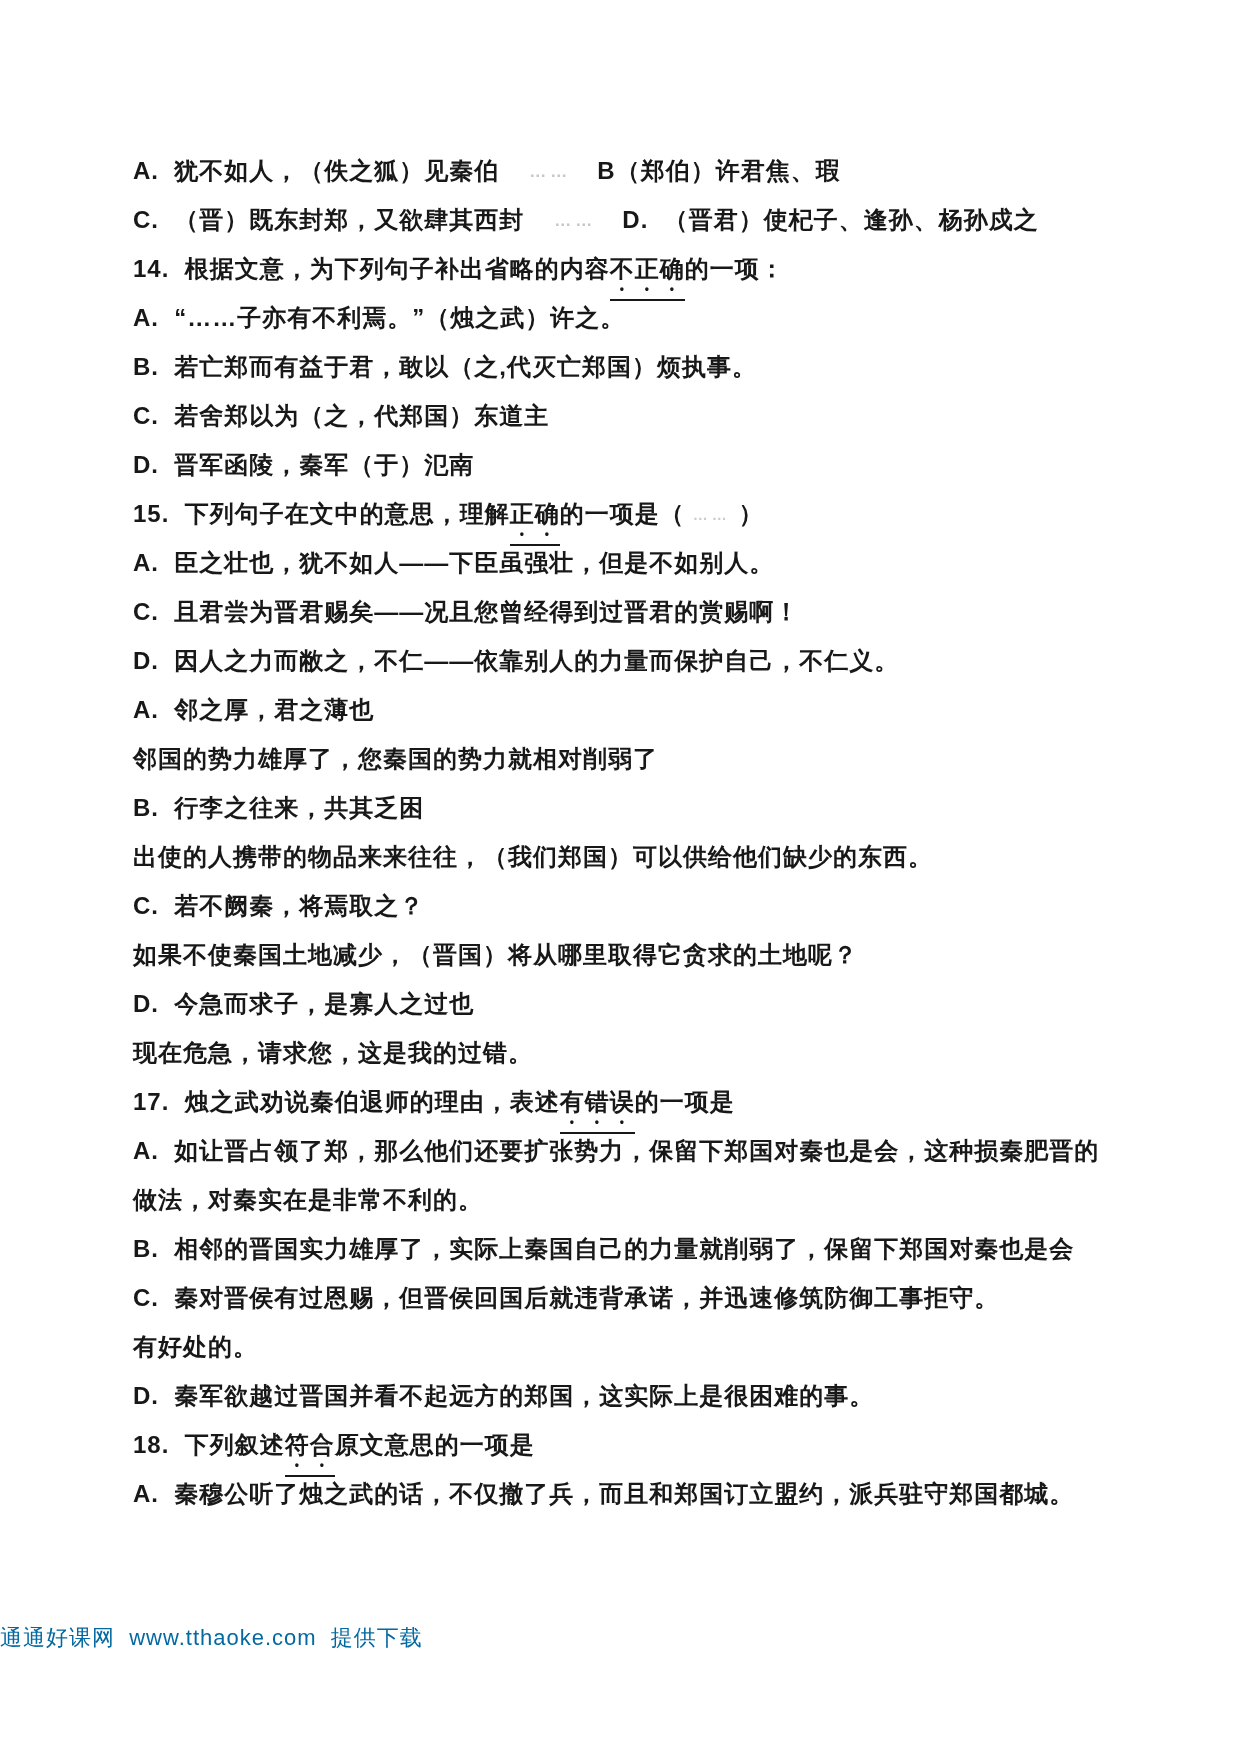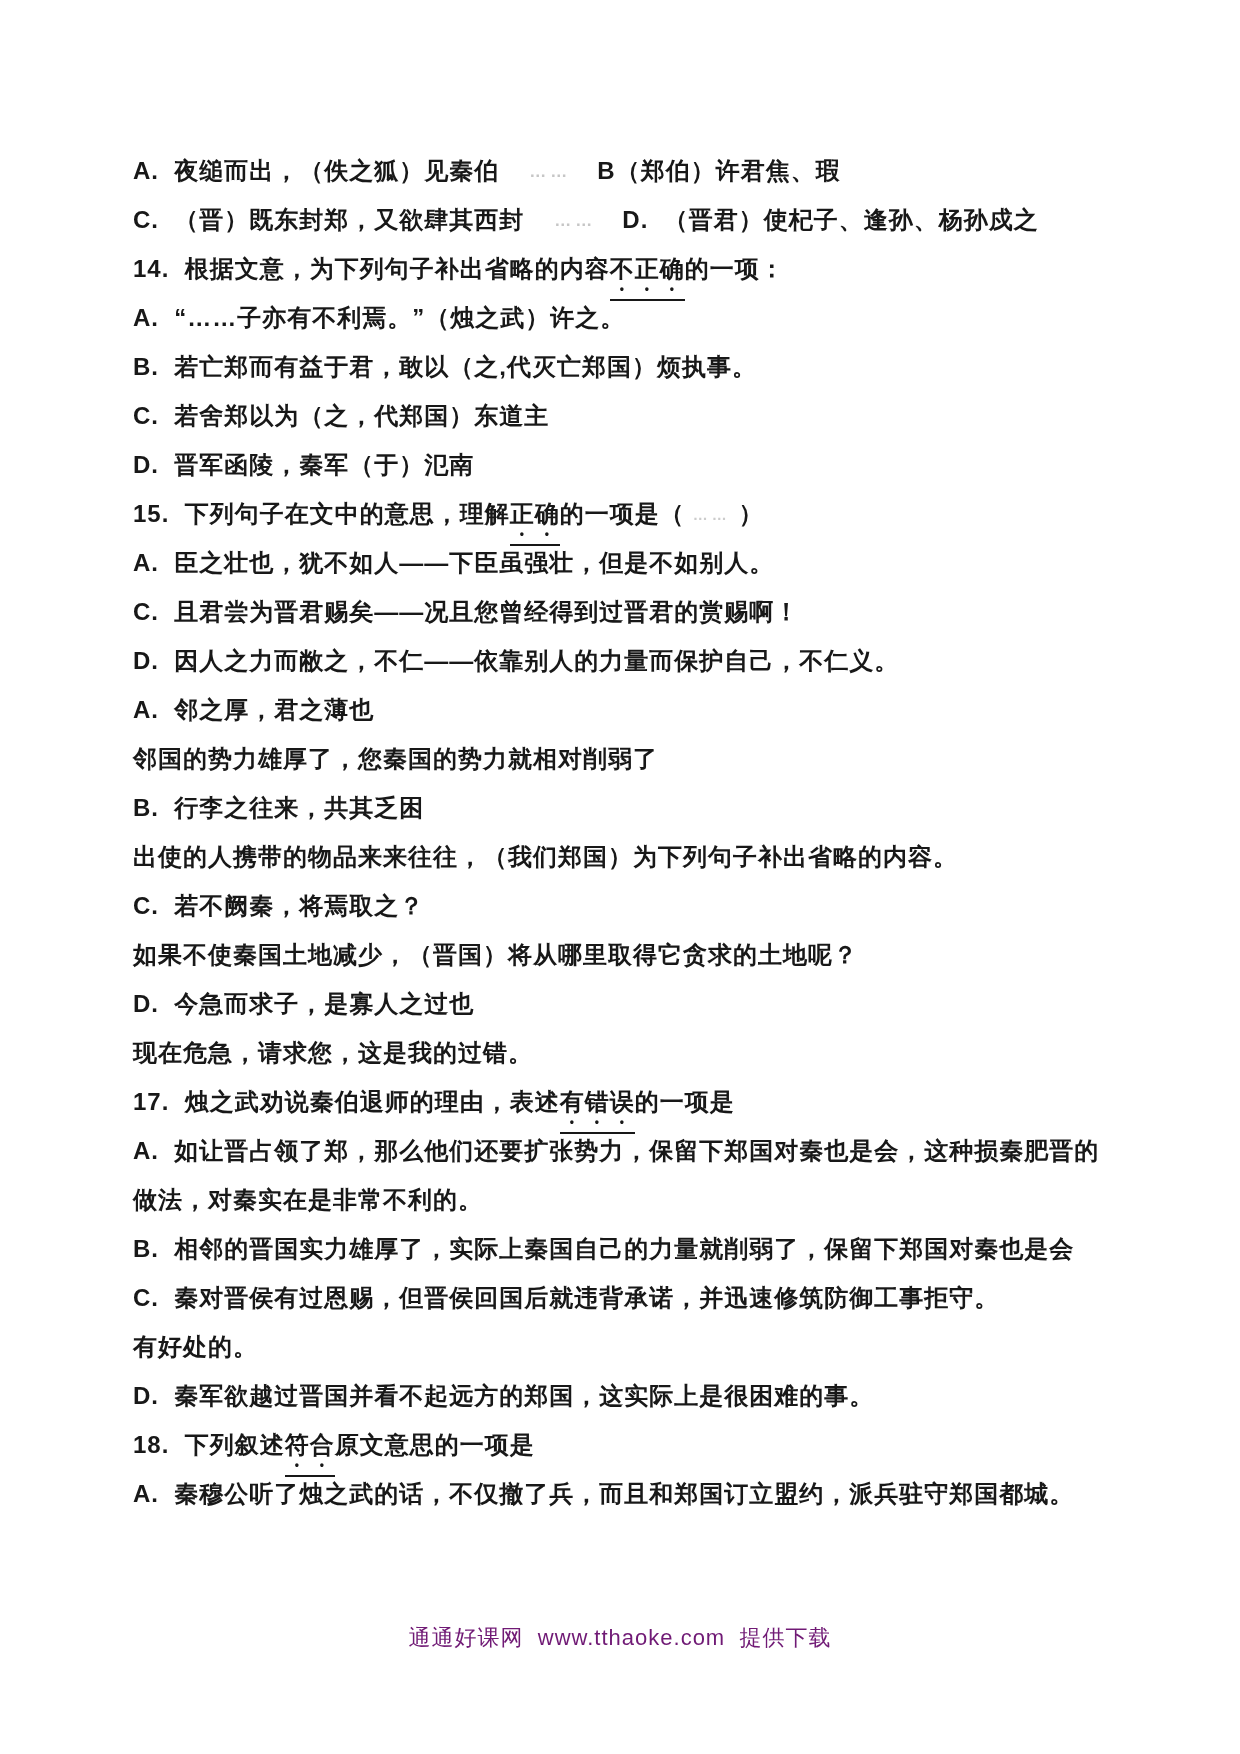--- a/index.html
+++ b/index.html
@@ -57,47 +57,46 @@
     margin: 0 8px;
     vertical-align: 2px;
   }
   #footer {
     position: absolute;
     left: 0;
     right: 0;
     top: 1613px;
     height: 49px;
     line-height: 49px;
-    text-align: center;
     font-size: 22px;
     letter-spacing: 1px;
-    color: #701a75;
+    color: #0369a1;
     white-space: pre;
   }
 </style>
 </head>
 <body>
 
 <div id="page">
   <div id="content">
-      <div class="line"><span>A.  夜缒而出，（佚之狐）见秦伯</span><span class="sep">……</span><span>B（郑伯）许君焦、瑕</span></div>
+      <div class="line"><span>A.  犹不如人，（佚之狐）见秦伯</span><span class="sep">……</span><span>B（郑伯）许君焦、瑕</span></div>
       <div class="line"><span>C.  （晋）既东封郑，又欲肆其西封</span><span class="sep">……</span><span>D.  （晋君）使杞子、逢孙、杨孙戍之</span></div>
       <div class="line"><span>14.  根据文意，为下列句子补出省略的内容</span><span class="emph">不正确</span><span>的一项：</span></div>
       <div class="line"><span>A.  “……子亦有不利焉。”（烛之武）许之。</span></div>
       <div class="line"><span>B.  若亡郑而有益于君，敢以（之,代灭亡郑国）烦执事。</span></div>
       <div class="line"><span>C.  若舍郑以为（之，代郑国）东道主</span></div>
       <div class="line"><span>D.  晋军函陵，秦军（于）氾南</span></div>
       <div class="line"><span>15.  下列句子在文中的意思，理解</span><span class="emph">正确</span><span>的一项是（</span><span class="faint">……</span><span>）</span></div>
       <div class="line"><span>A.  臣之壮也，犹不如人——下臣虽强壮，但是不如别人。</span></div>
       <div class="line"><span>C.  且君尝为晋君赐矣——况且您曾经得到过晋君的赏赐啊！</span></div>
       <div class="line"><span>D.  因人之力而敝之，不仁——依靠别人的力量而保护自己，不仁义。</span></div>
       <div class="line"><span>A.  邻之厚，君之薄也</span></div>
       <div class="line"><span>邻国的势力雄厚了，您秦国的势力就相对削弱了</span></div>
       <div class="line"><span>B.  行李之往来，共其乏困</span></div>
-      <div class="line"><span>出使的人携带的物品来来往往，（我们郑国）为下列句子补出省略的内容。</span></div>
+      <div class="line"><span>出使的人携带的物品来来往往，（我们郑国）可以供给他们缺少的东西。</span></div>
       <div class="line"><span>C.  若不阙秦，将焉取之？</span></div>
       <div class="line"><span>如果不使秦国土地减少，（晋国）将从哪里取得它贪求的土地呢？</span></div>
       <div class="line"><span>D.  今急而求子，是寡人之过也</span></div>
       <div class="line"><span>现在危急，请求您，这是我的过错。</span></div>
       <div class="line"><span>17.  烛之武劝说秦伯退师的理由，表述</span><span class="emph">有错误</span><span>的一项是</span></div>
       <div class="line"><span>A.  如让晋占领了郑，那么他们还要扩张势力，保留下郑国对秦也是会，这种损秦肥晋的</span></div>
       <div class="line"><span>做法，对秦实在是非常不利的。</span></div>
       <div class="line"><span>B.  相邻的晋国实力雄厚了，实际上秦国自己的力量就削弱了，保留下郑国对秦也是会</span></div>
       <div class="line"><span>C.  秦对晋侯有过恩赐，但晋侯回国后就违背承诺，并迅速修筑防御工事拒守。</span></div>
       <div class="line"><span>有好处的。</span></div>

